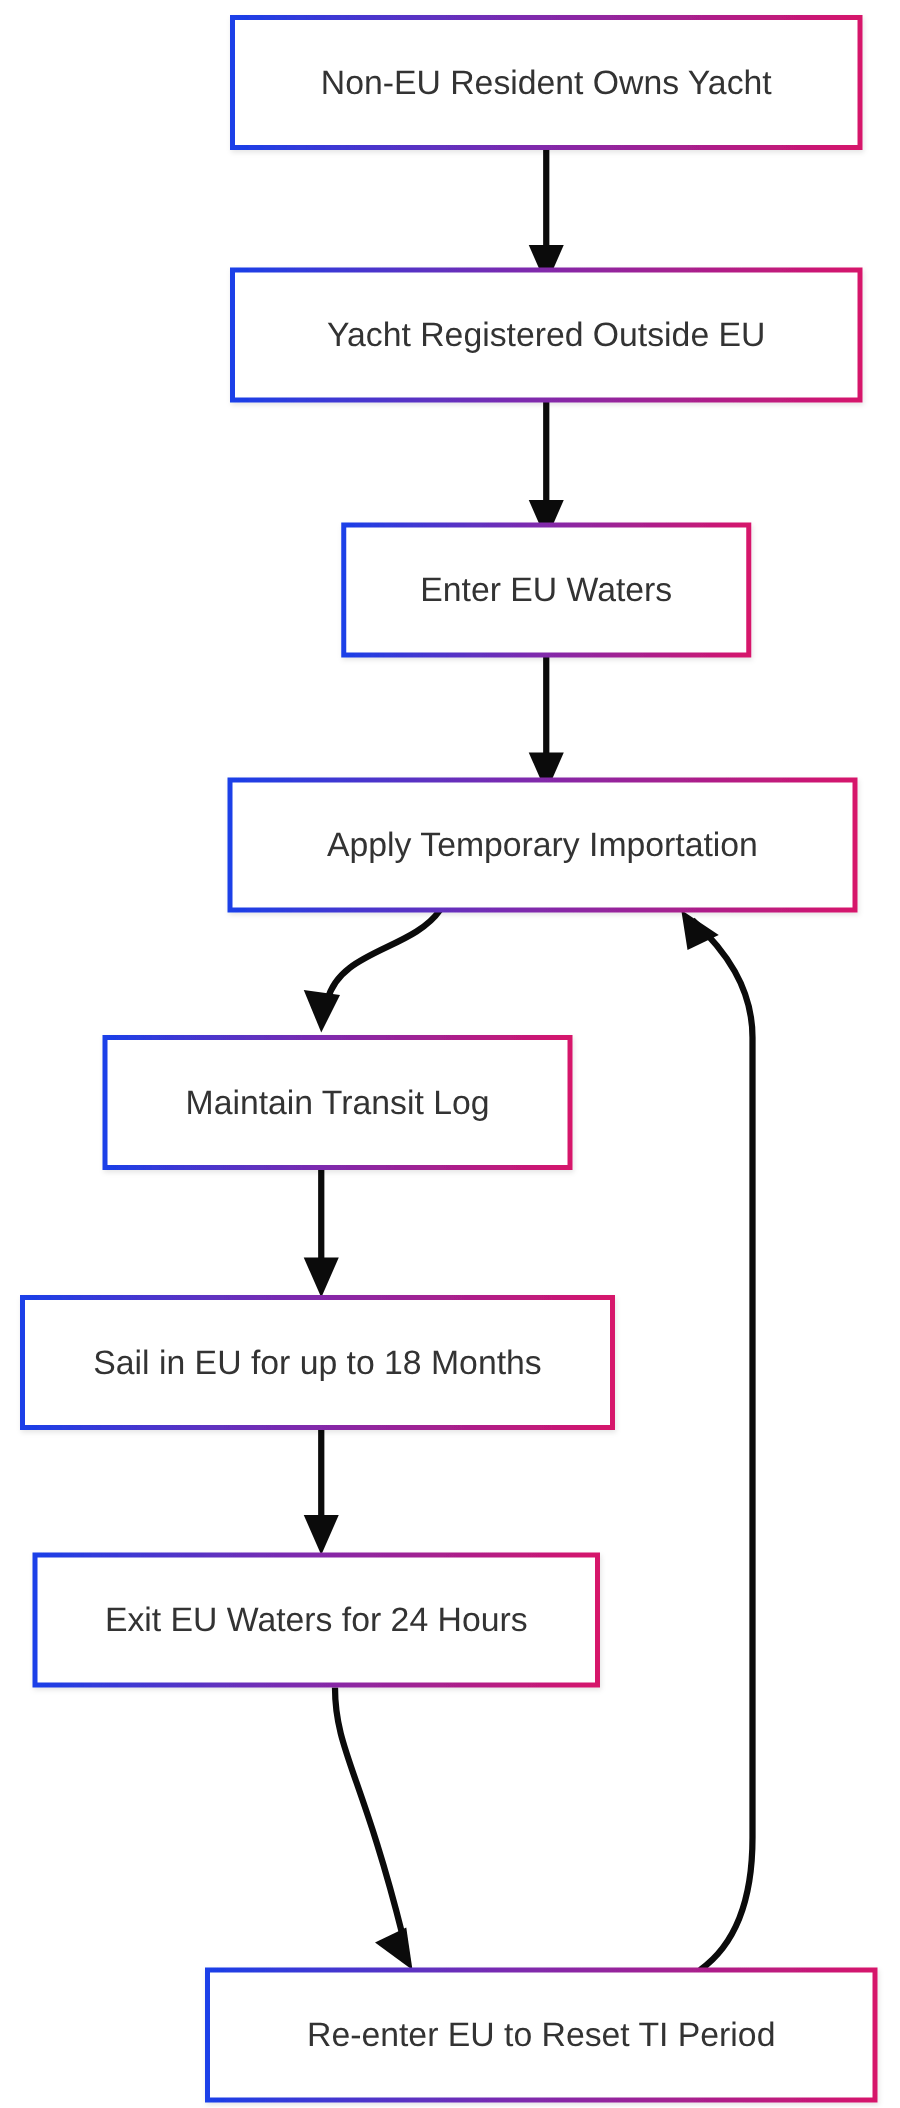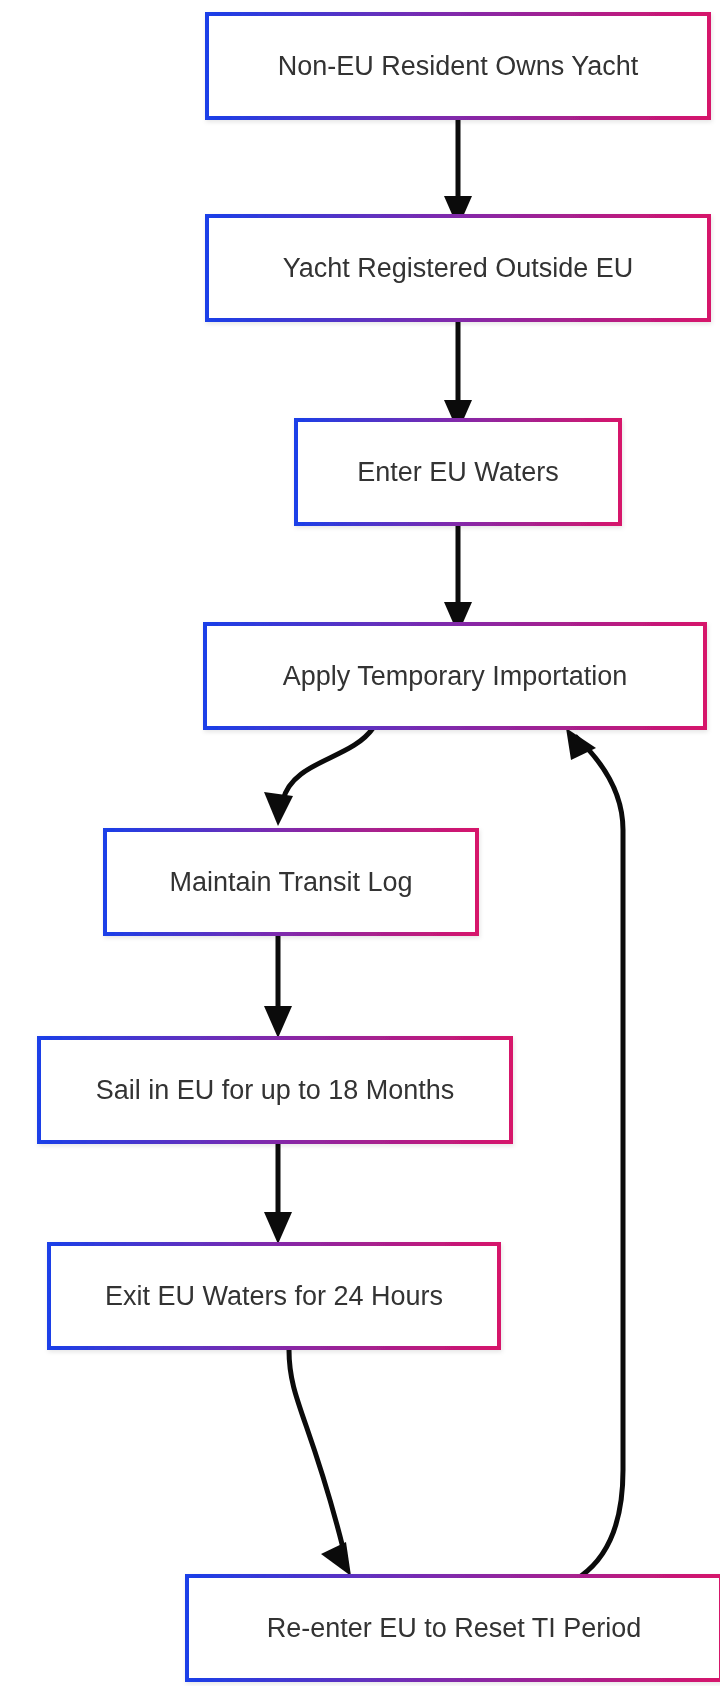--- a/index.html
+++ b/index.html
@@ -12,21 +12,20 @@
     height: 1686px;
     font-family: "Liberation Sans", sans-serif;
     position: relative;
     overflow: hidden;
   }
   #flow-root {
     position: absolute;
     top: 0; left: 0;
     width: 664px;
     height: 1686px;
-    padding-left: 21px;
   }
   svg.flow-svg {
     display: block;
     width: 720px;
     height: 1686px;
   }
   .node-rect {
     fill: #ffffff;
     stroke-width: 4;
   }

